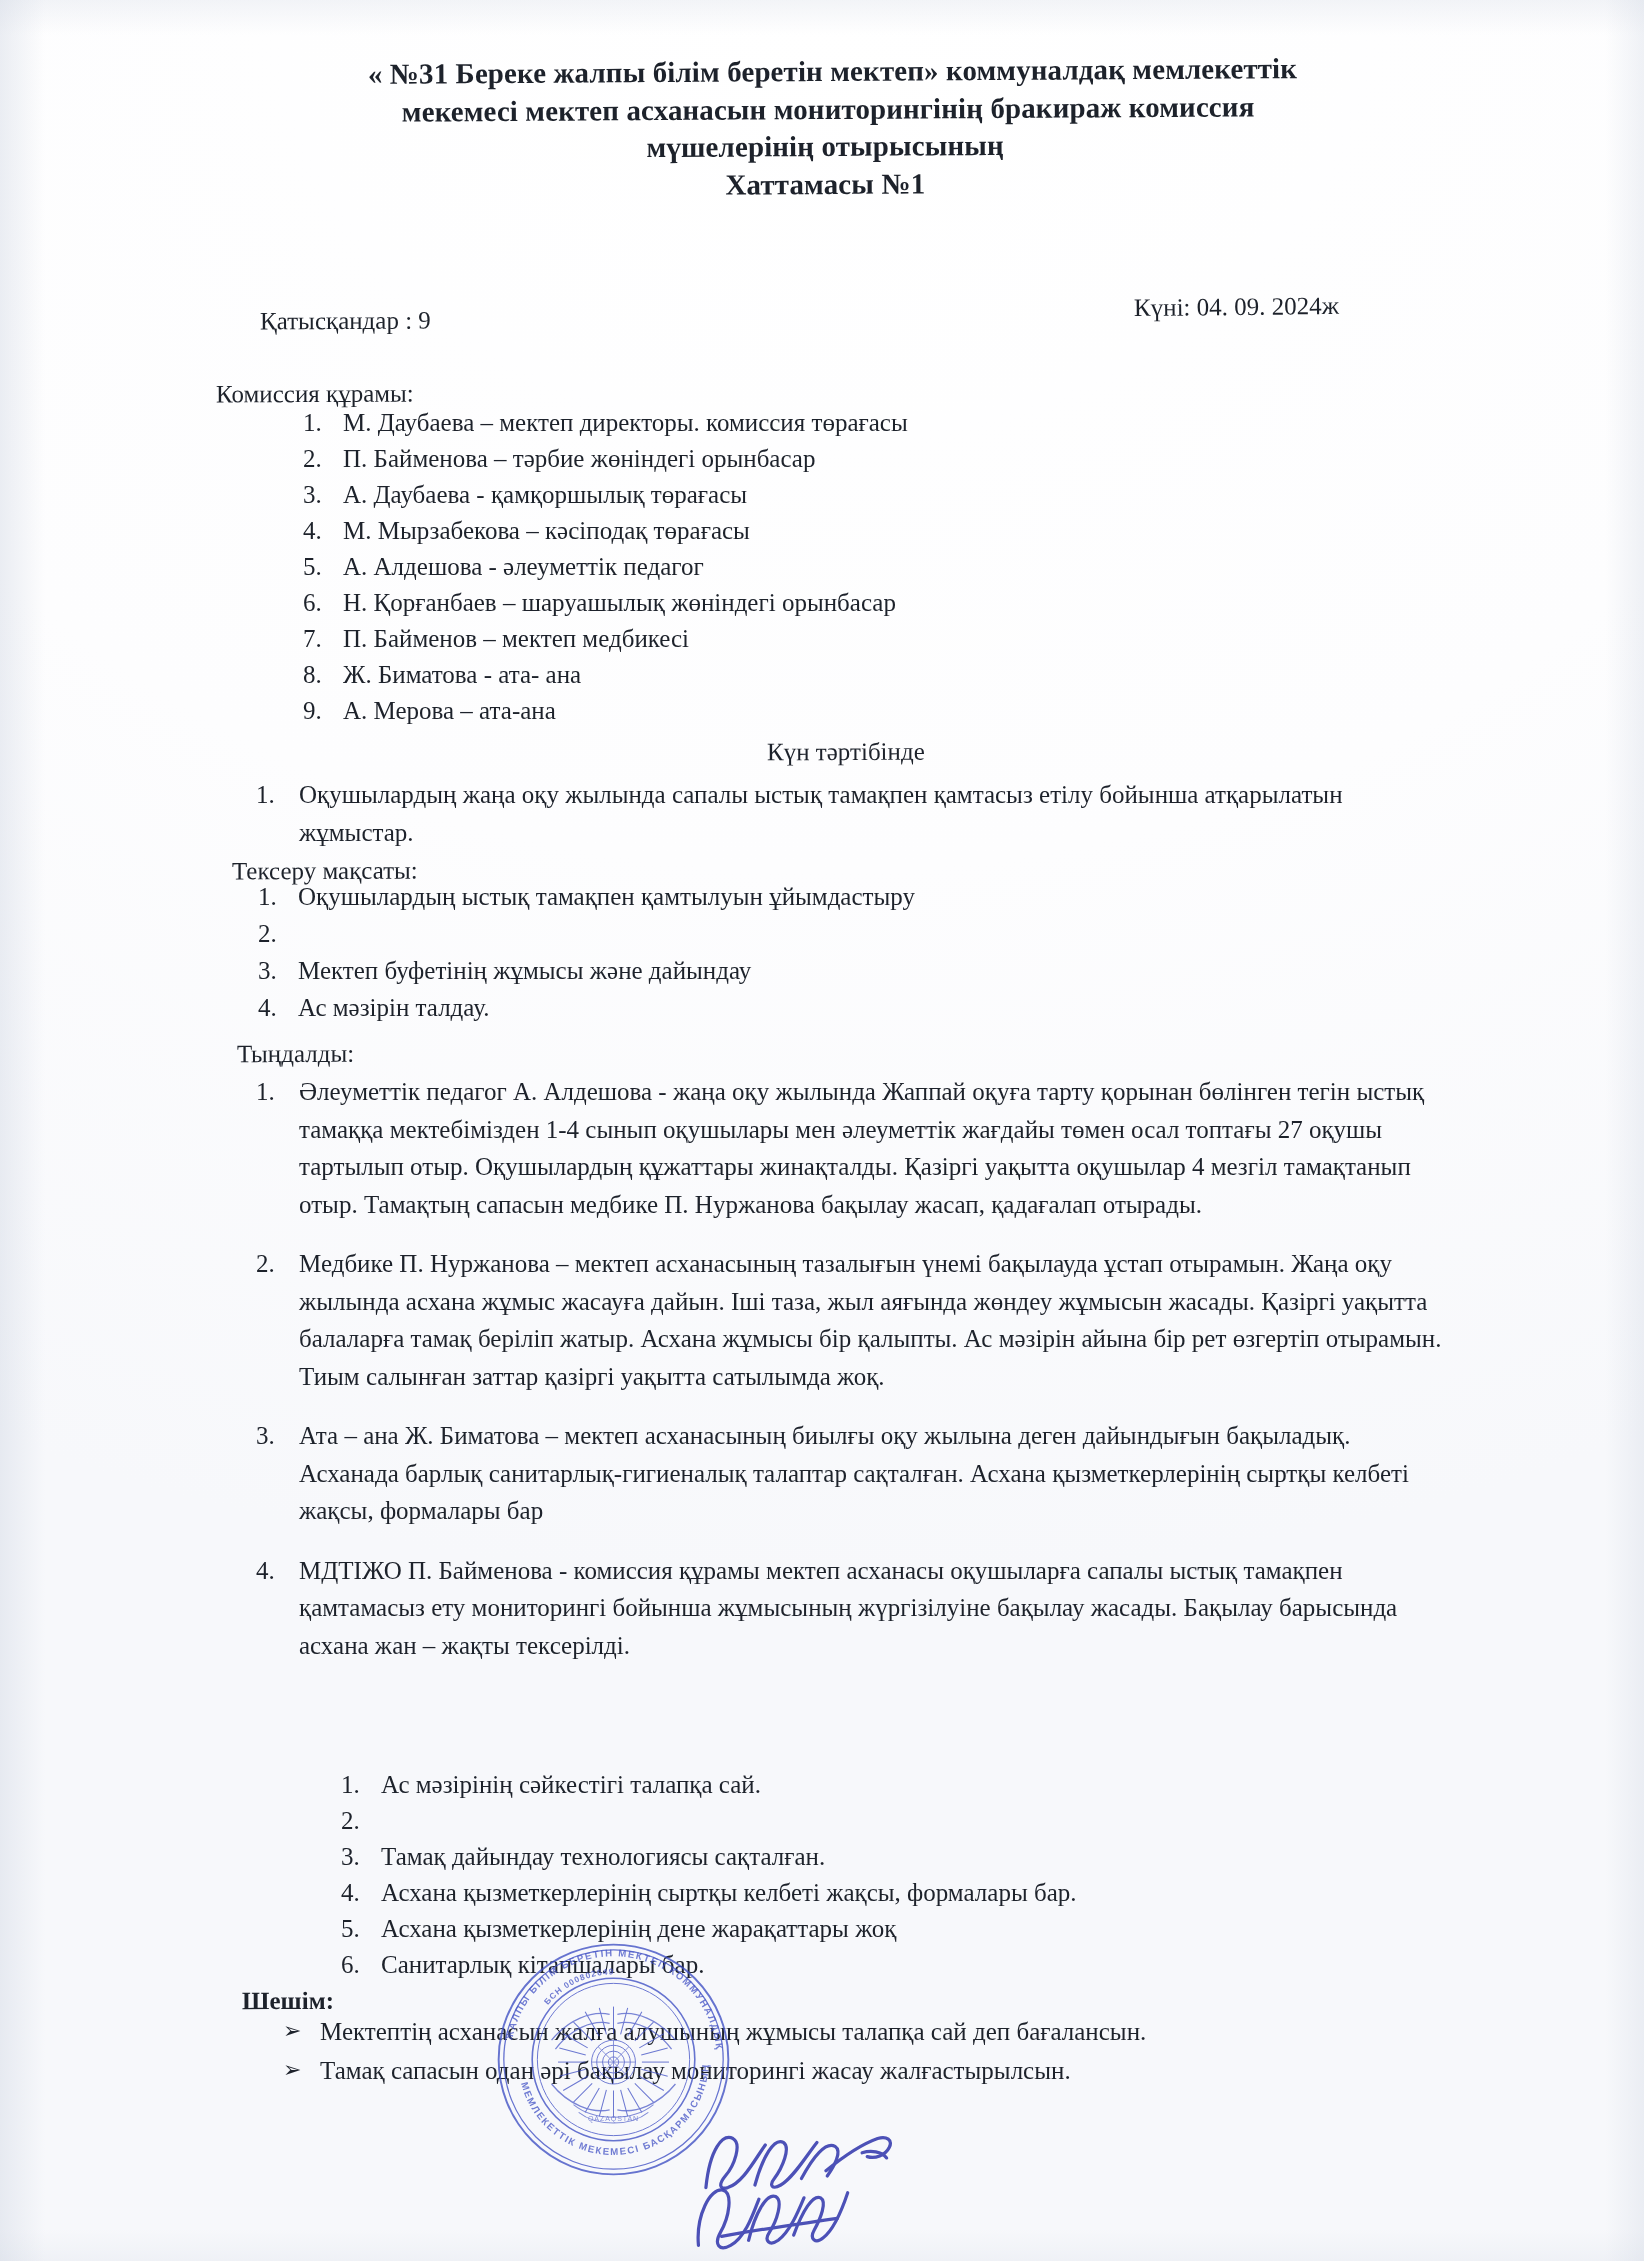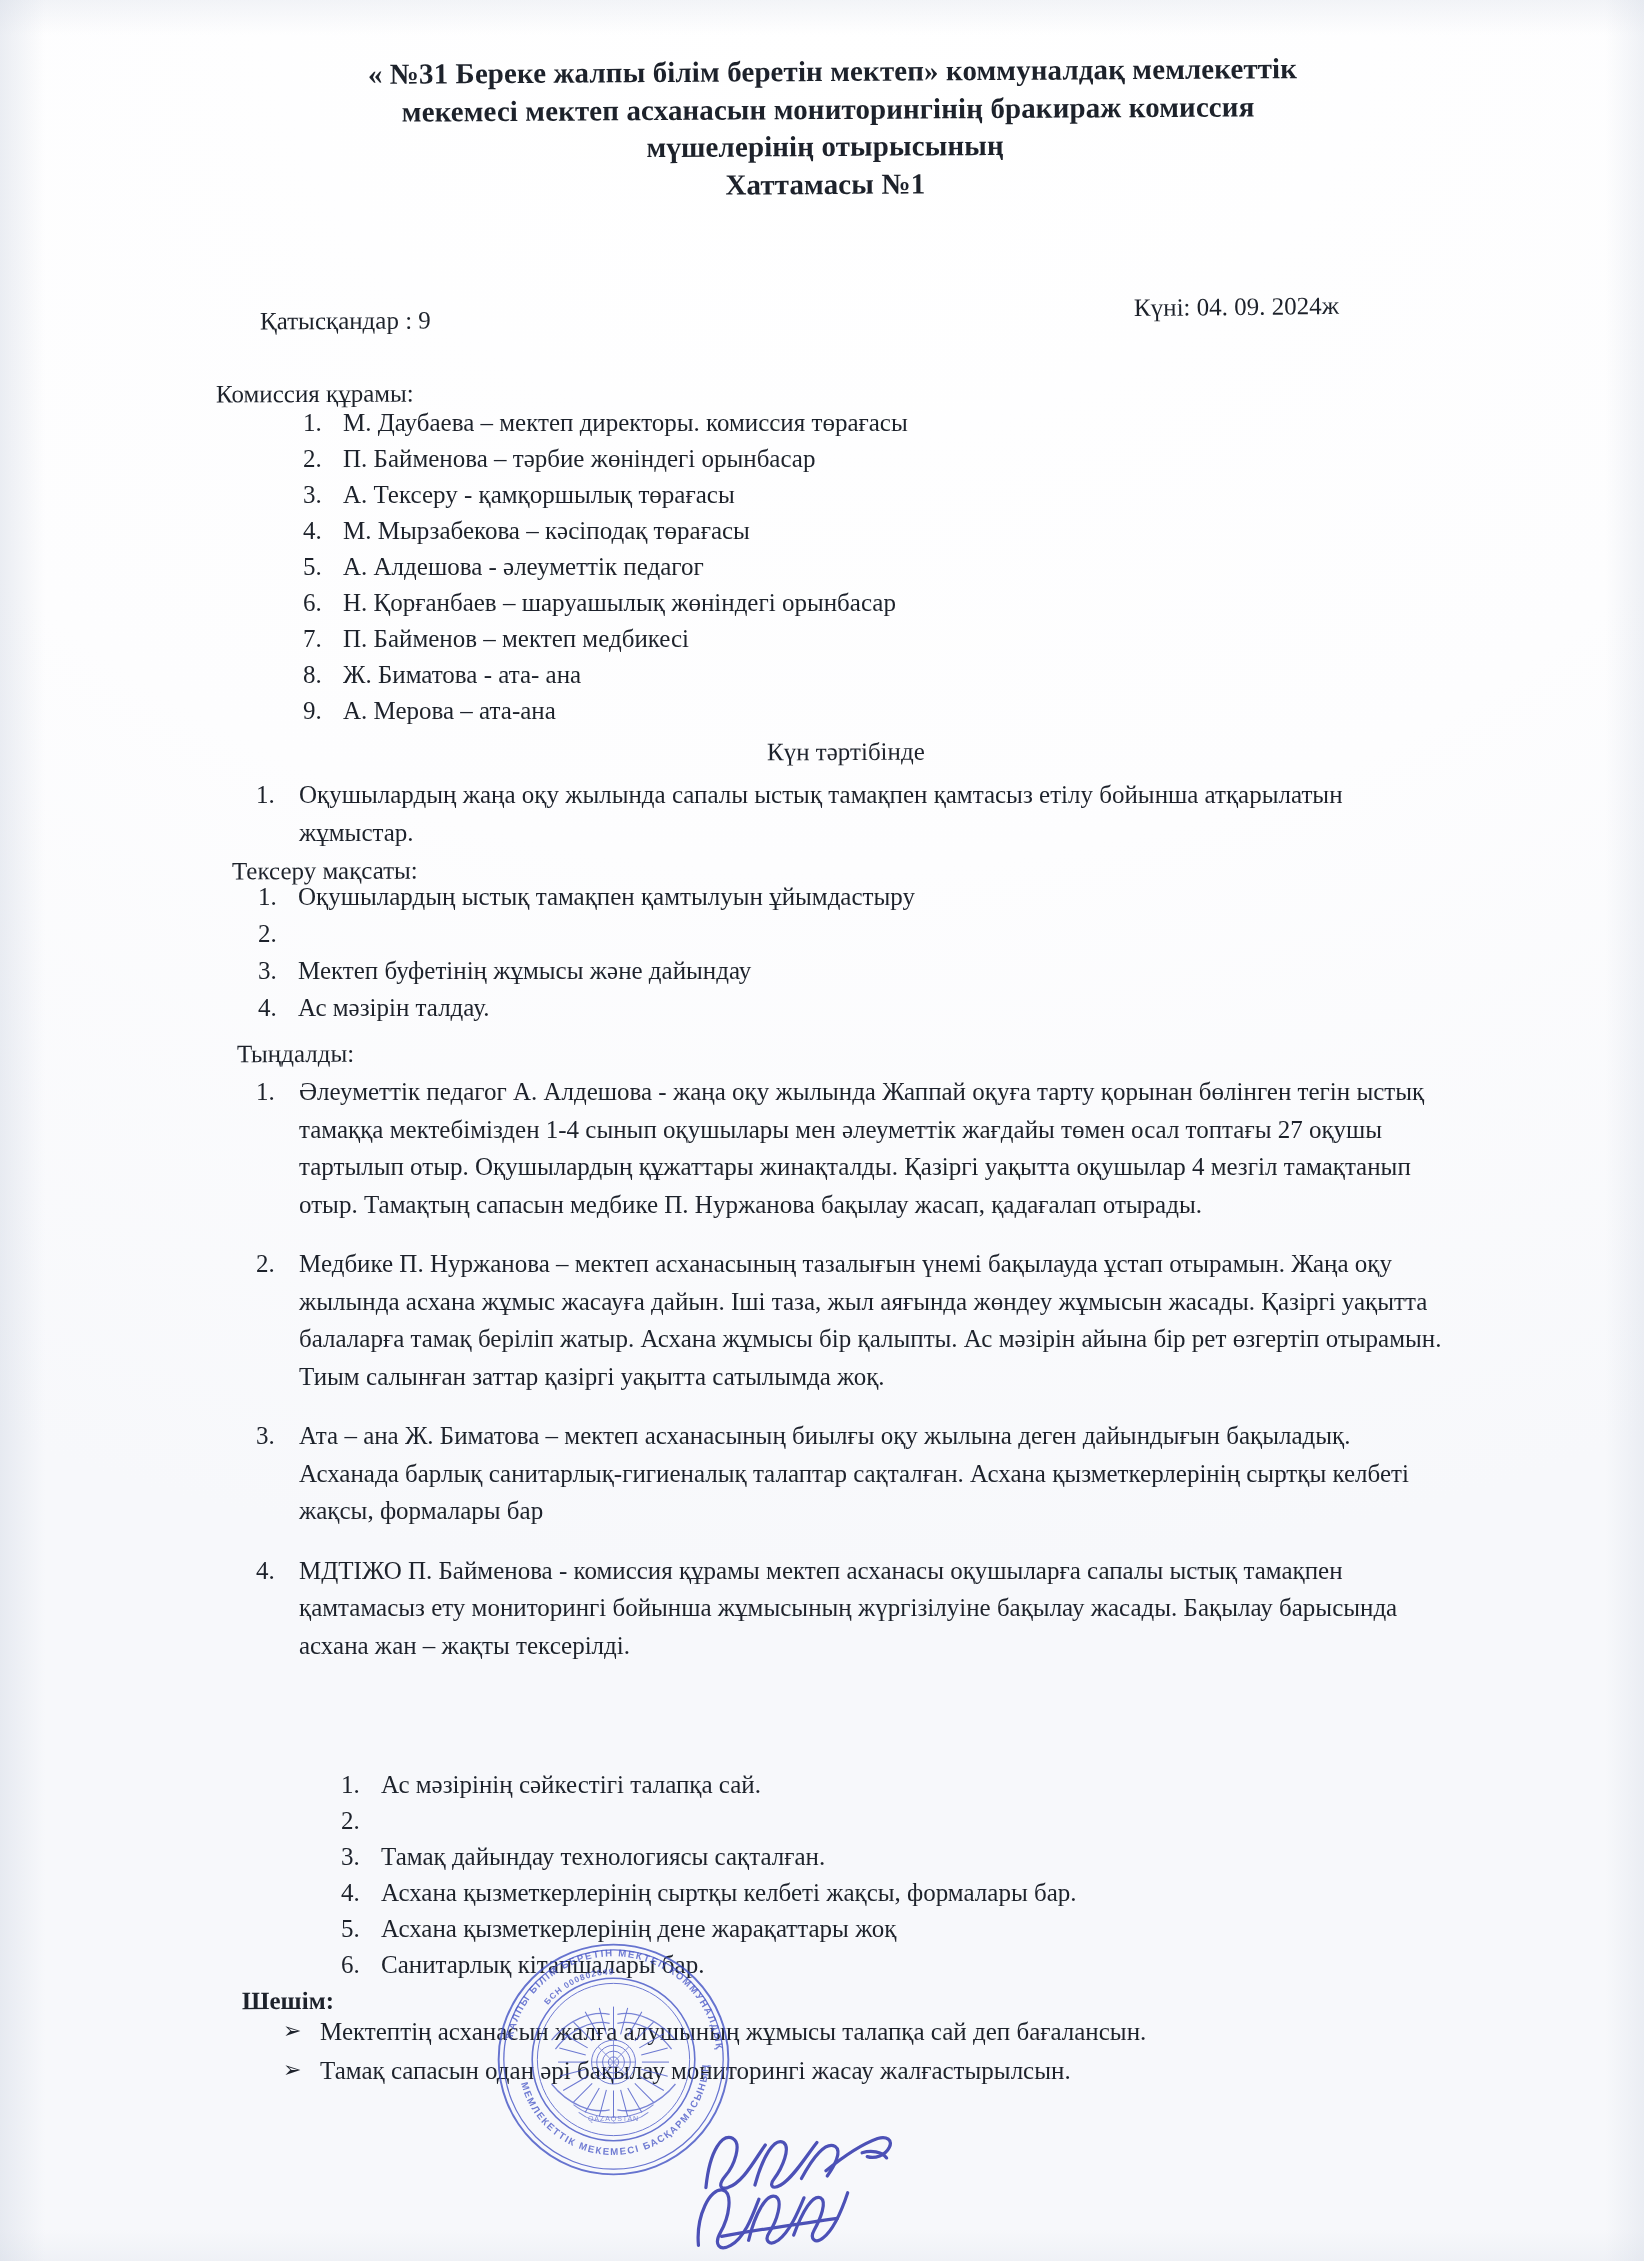--- a/index.html
+++ b/index.html
@@ -222,21 +222,21 @@
     <div class="orow">
       <span class="onum">1.</span>
       <span class="otext">М. Даубаева – мектеп директоры. комиссия төрағасы</span>
     </div>
     <div class="orow">
       <span class="onum">2.</span>
       <span class="otext">П. Байменова  – тәрбие жөніндегі орынбасар</span>
     </div>
     <div class="orow">
       <span class="onum">3.</span>
-      <span class="otext">А. Тексеру -   қамқоршылық төрағасы</span>
+      <span class="otext">А. Даубаева -   қамқоршылық төрағасы</span>
     </div>
     <div class="orow">
       <span class="onum">4.</span>
       <span class="otext">М. Мырзабекова – кәсіподақ төрағасы</span>
     </div>
     <div class="orow">
       <span class="onum">5.</span>
       <span class="otext">А. Алдешова  - әлеуметтік педагог</span>
     </div>
     <div class="orow">

